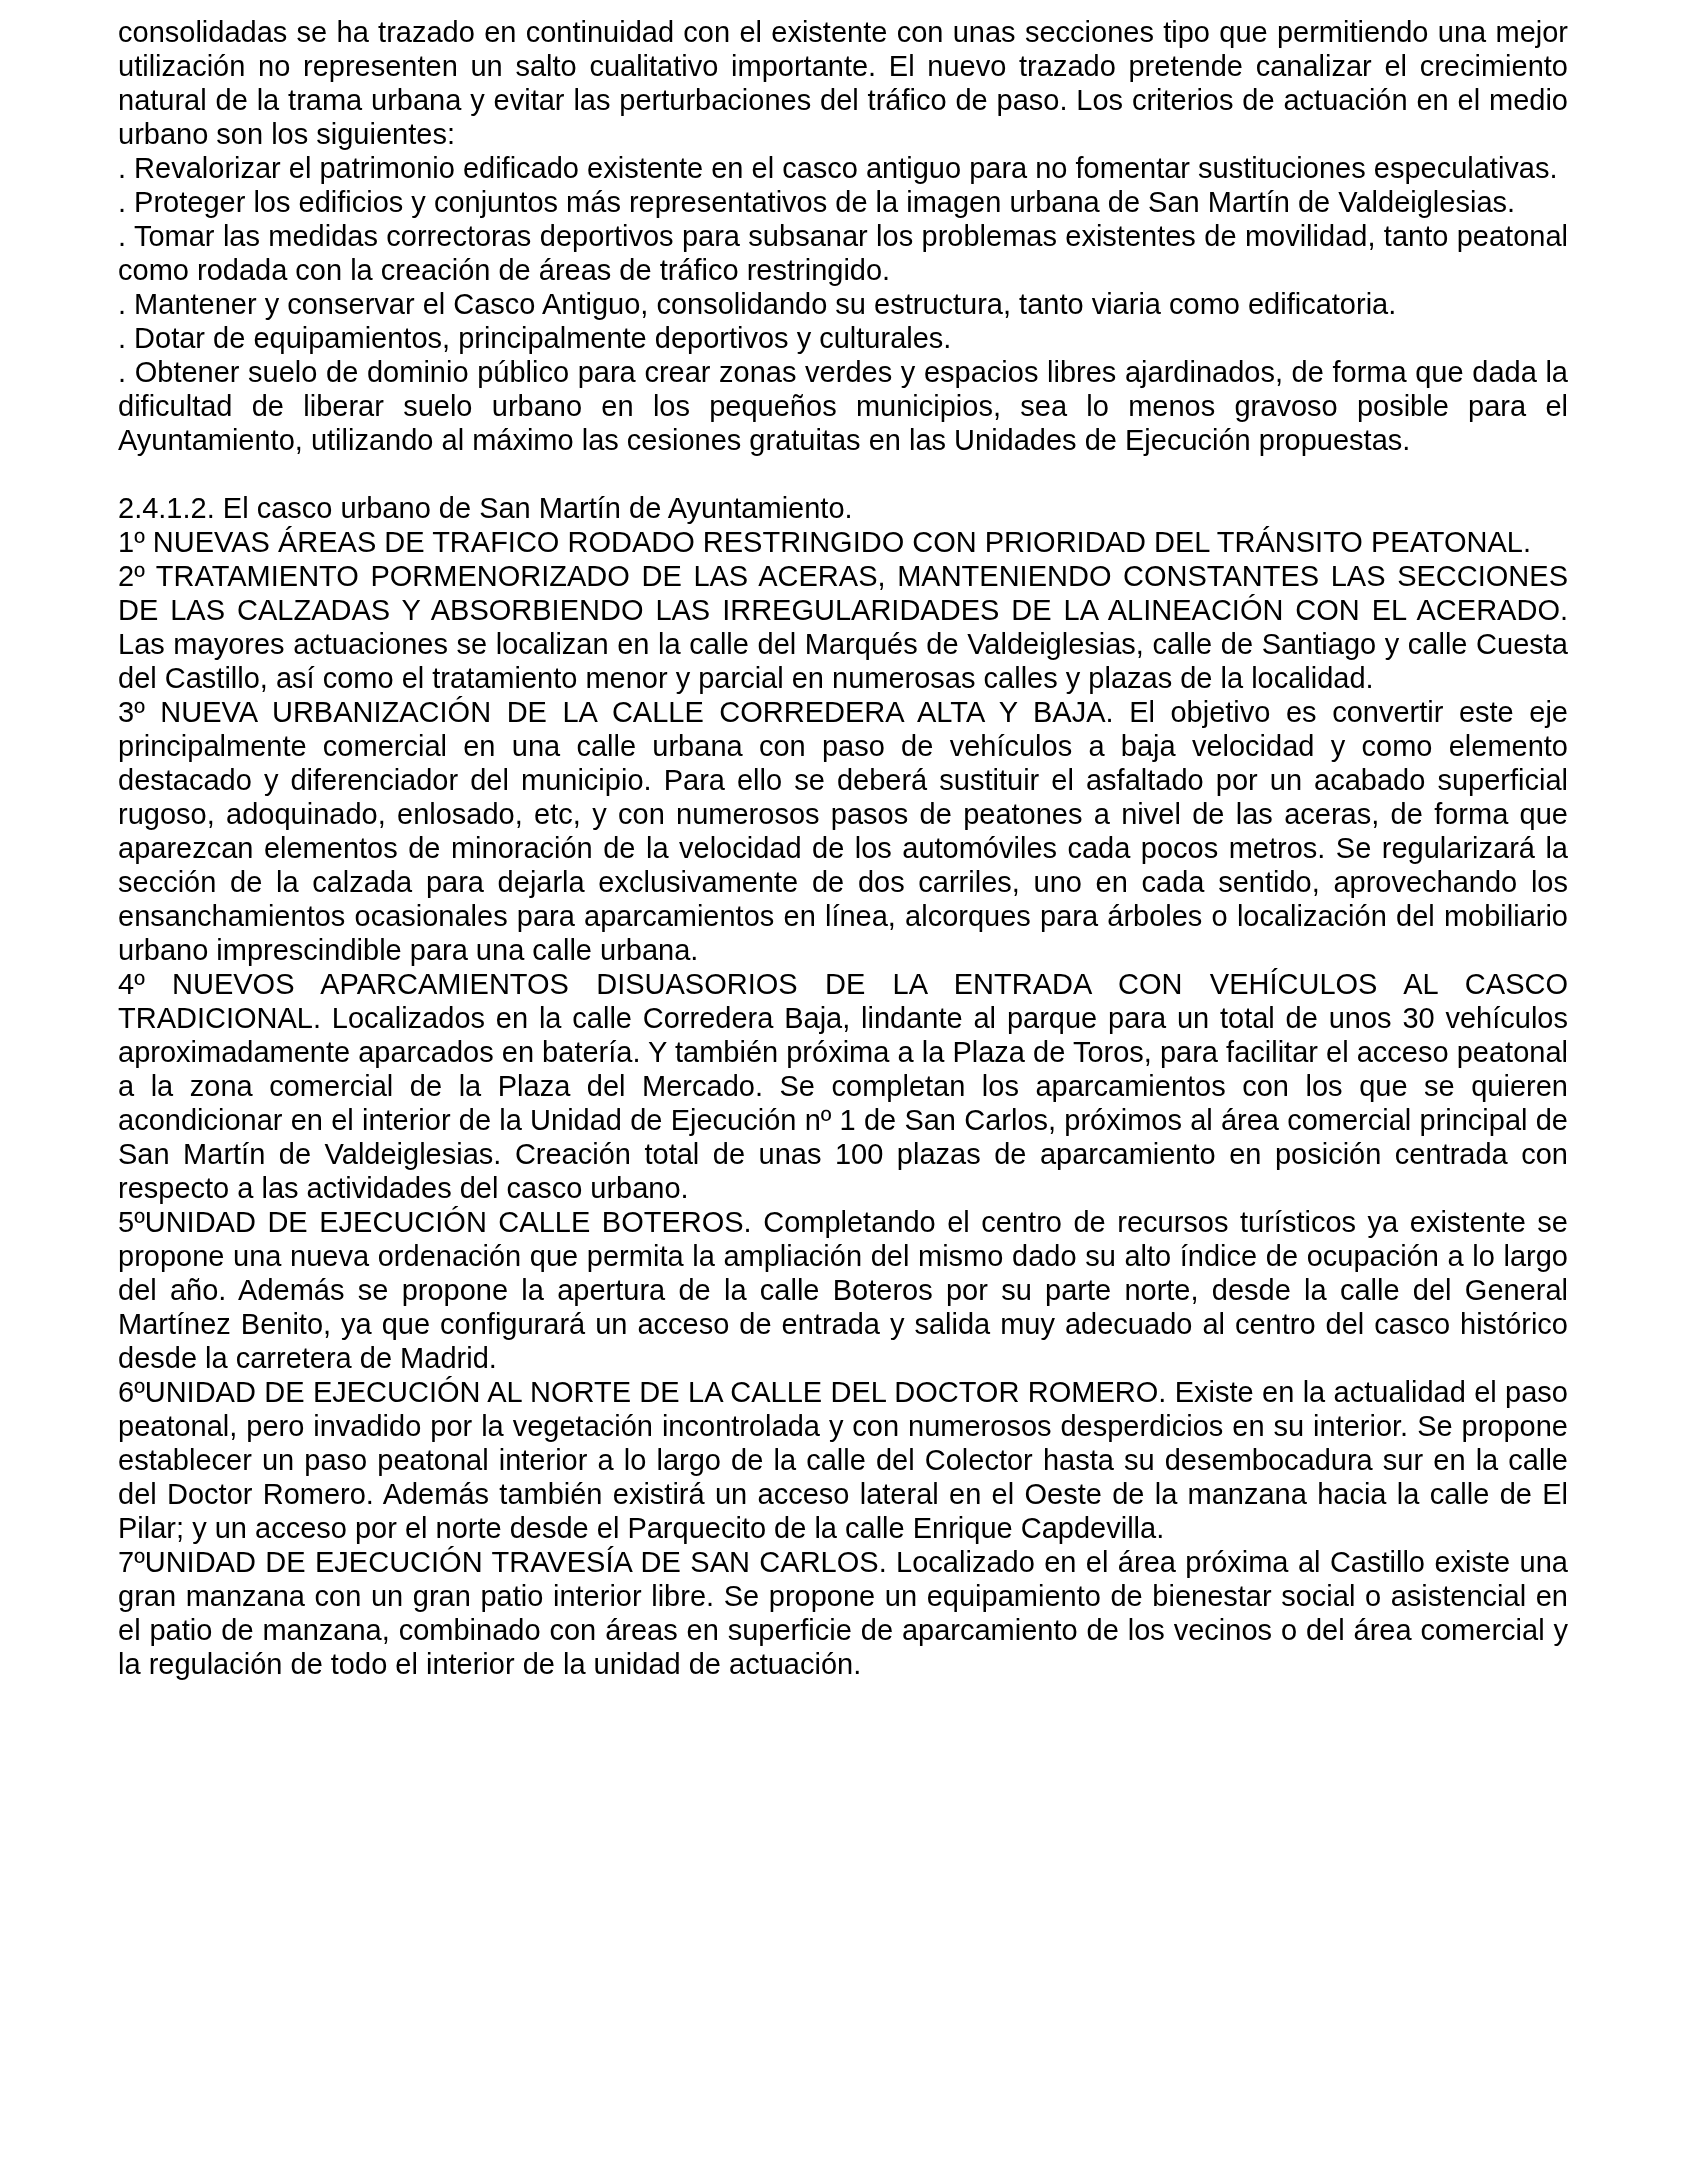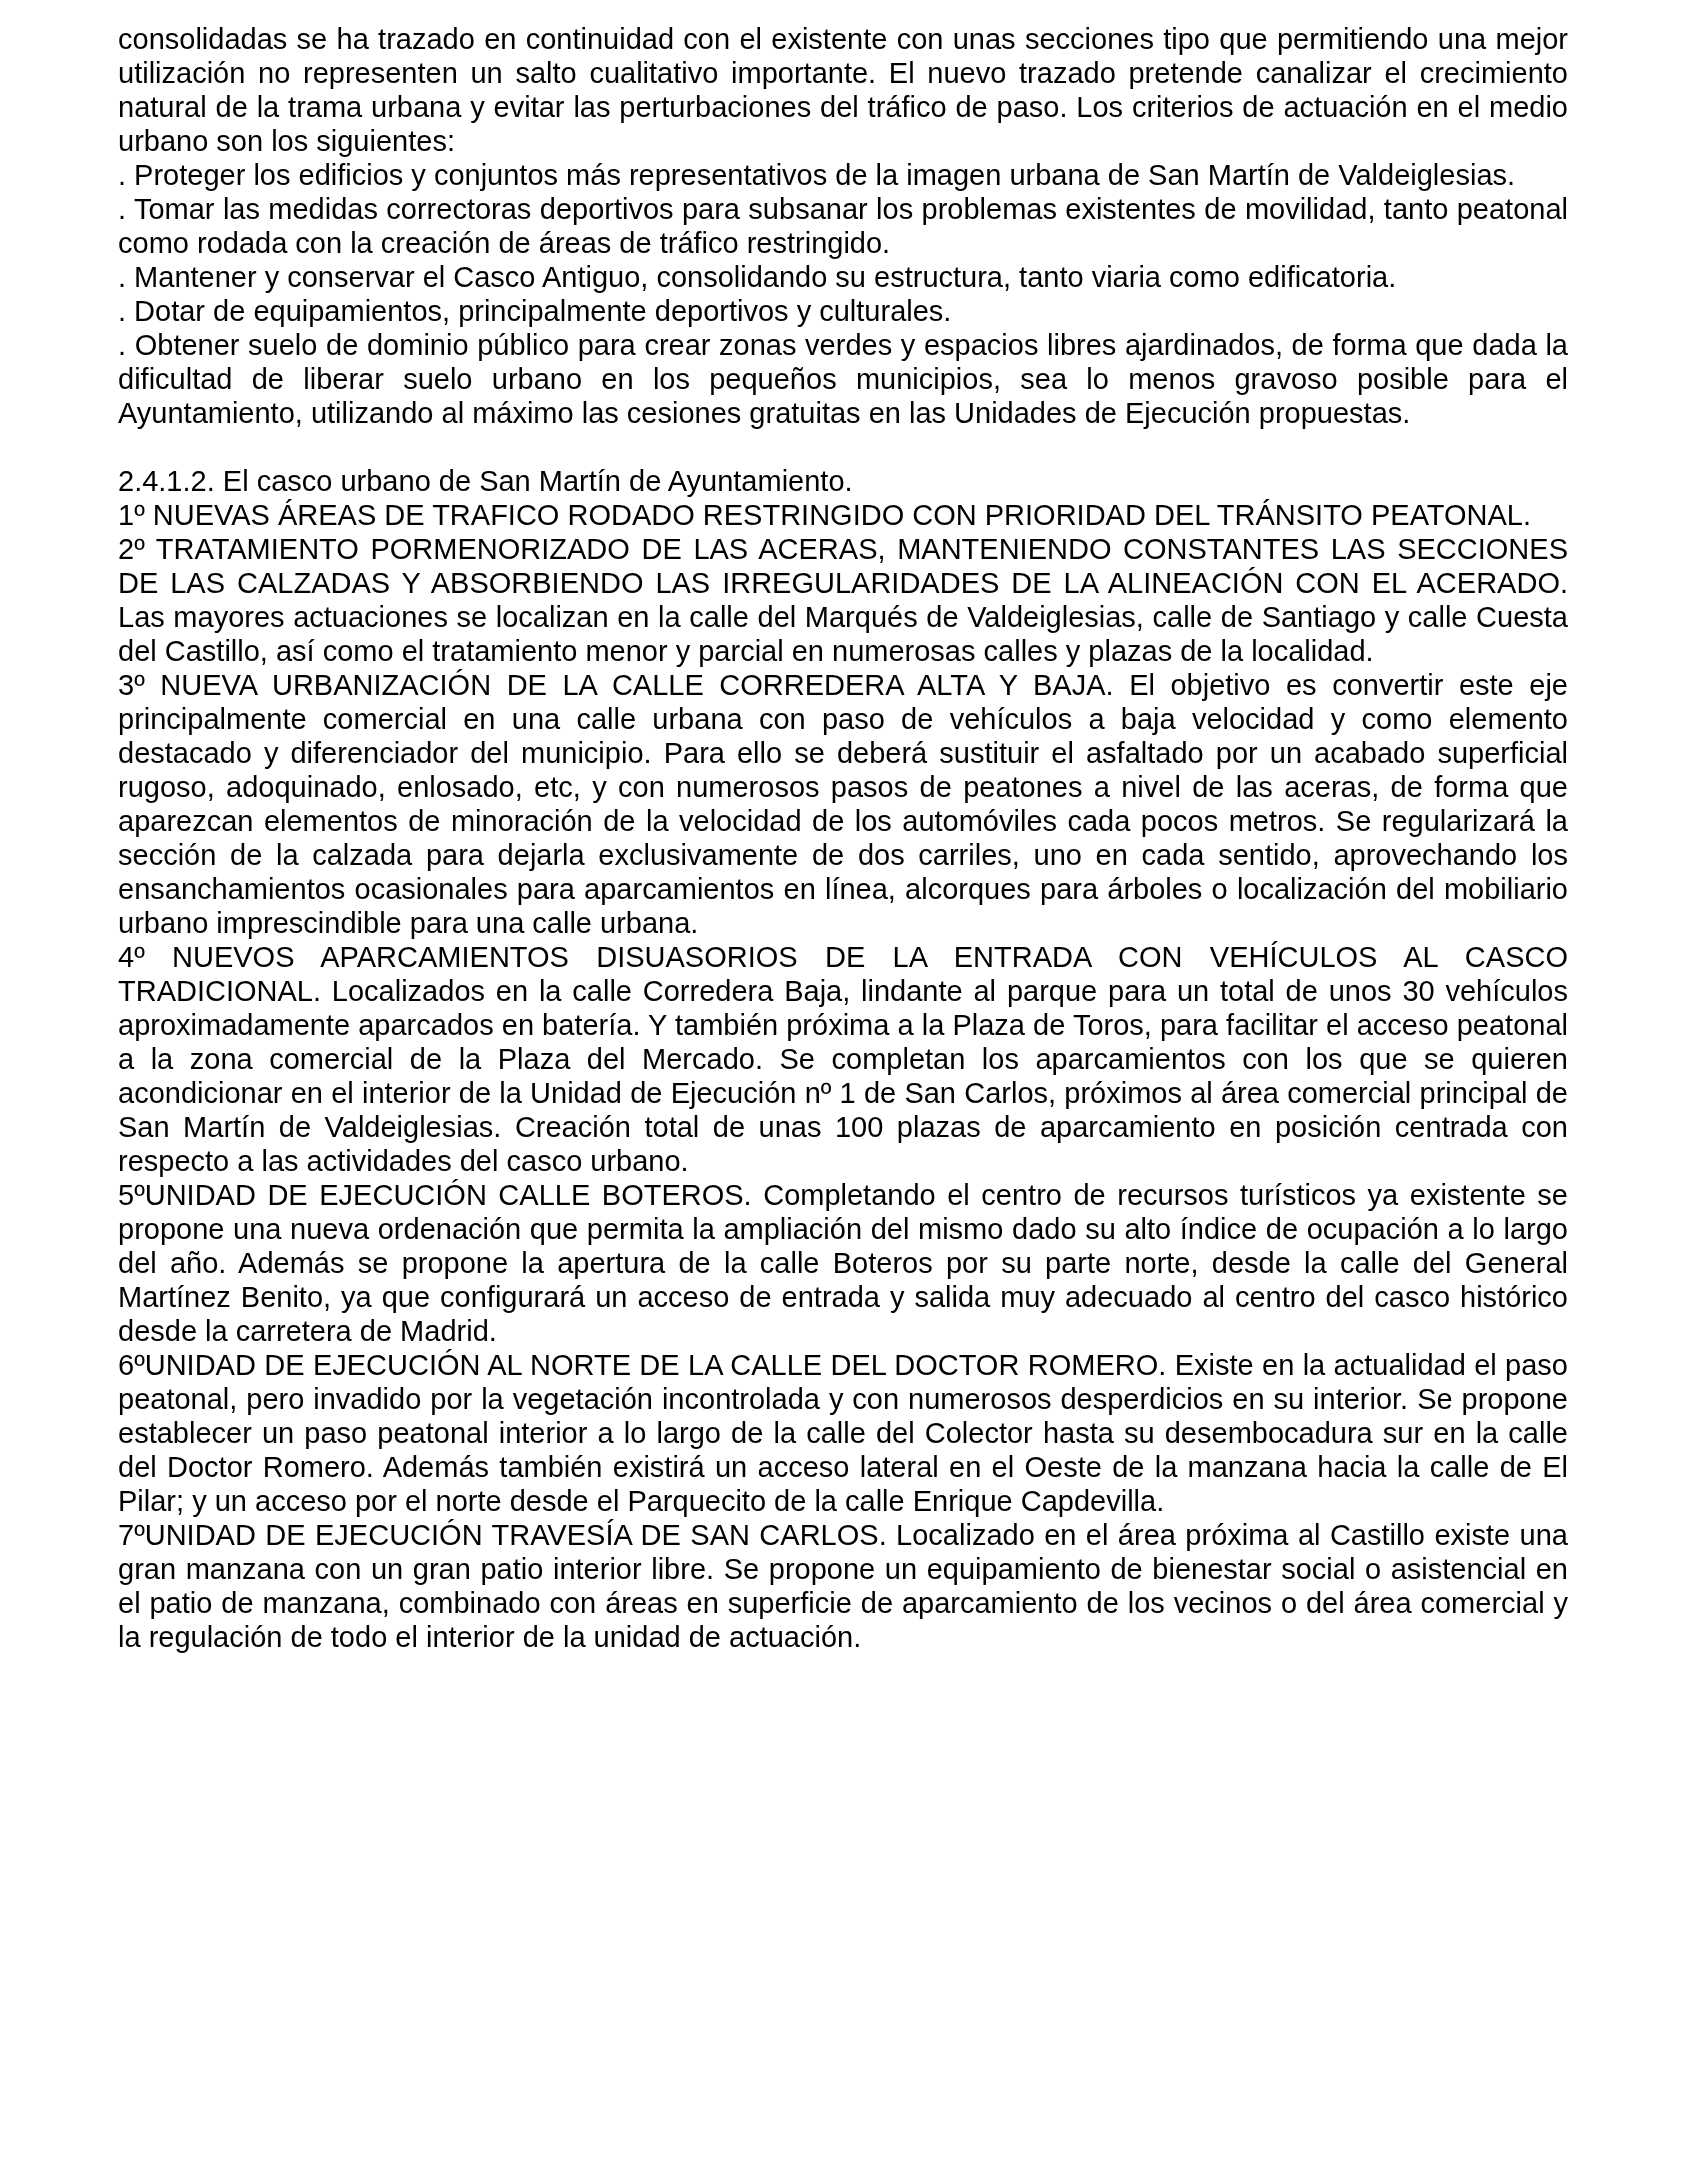--- a/index.html
+++ b/index.html
@@ -11,40 +11,41 @@
     width: 1688px;
     height: 2183px;
     overflow: hidden;
     font-family: "Liberation Sans", sans-serif;
     color: #000000;
   }
   .page {
     box-sizing: border-box;
     width: 1688px;
     height: 2183px;
-    padding: 22px 120px 0 118px;
+    padding: 15px 120px 0 118px;
     font-size: 29px;
     line-height: 34px;
     text-align: justify;
   }
   .page p {
     margin: 0;
     padding: 0;
   }
   .page p.spacer-above {
     margin-top: 34px;
   }
 </style>
 </head>
 <body>
 
 <div class="page">
 
   <p>consolidadas se ha trazado en continuidad con el existente con unas secciones tipo que permitiendo una mejor utilización no representen un salto cualitativo importante. El nuevo trazado pretende canalizar el crecimiento natural de la trama urbana y evitar las perturbaciones del tráfico de paso. Los criterios de actuación en el medio urbano son los siguientes:</p>
 
+  <p>. Revalorizar el patrimonio edificado existente en el casco antiguo para no fomentar sustituciones especulativas.</p>
   <p>. Proteger los edificios y conjuntos más representativos de la imagen urbana de San Martín de Valdeiglesias.</p>
   <p>. Tomar las medidas correctoras deportivos para subsanar los problemas existentes de movilidad, tanto peatonal como rodada con la creación de áreas de tráfico restringido.</p>
   <p>. Mantener y conservar el Casco Antiguo, consolidando su estructura, tanto viaria como edificatoria.</p>
   <p>. Dotar de equipamientos, principalmente deportivos y culturales.</p>
   <p>. Obtener suelo de dominio público para crear zonas verdes y espacios libres ajardinados, de forma que dada la dificultad de liberar suelo urbano en los pequeños municipios, sea lo menos gravoso posible para el Ayuntamiento, utilizando al máximo las cesiones gratuitas en las Unidades de Ejecución propuestas.</p>
 
   <p class="spacer-above">2.4.1.2. El casco urbano de San Martín de Ayuntamiento.</p>
 
   <p>1º NUEVAS ÁREAS DE TRAFICO RODADO RESTRINGIDO CON PRIORIDAD DEL TRÁNSITO PEATONAL.</p>
   <p>2º TRATAMIENTO PORMENORIZADO DE LAS ACERAS, MANTENIENDO CONSTANTES LAS SECCIONES DE LAS CALZADAS Y ABSORBIENDO LAS IRREGULARIDADES DE LA ALINEACIÓN CON EL ACERADO. Las mayores actuaciones se localizan en la calle del Marqués de Valdeiglesias, calle de Santiago y calle Cuesta del Castillo, así como el tratamiento menor y parcial en numerosas calles y plazas de la localidad.</p>

